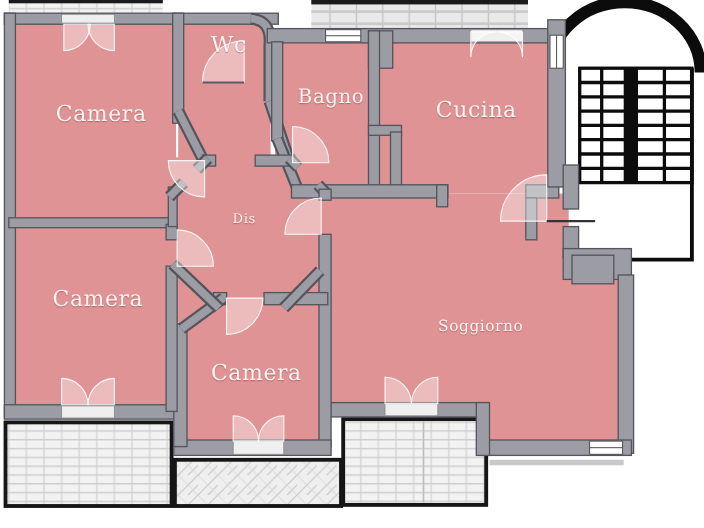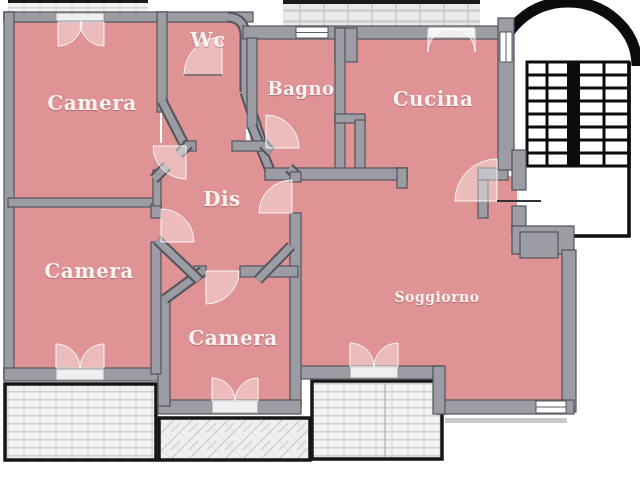--- a/index.html
+++ b/index.html
@@ -3,21 +3,21 @@
 <meta charset="utf-8">
 <style>
   html,body{margin:0;padding:0;background:#fff;}
   .canvas{
     position:relative;width:640px;height:480px;background:var(--bg,#fff);
     overflow:hidden;font-family:"DejaVu Serif", serif;
   }
   .plan-svg{position:absolute;left:0;top:0;}
   .room-label{
     position:absolute;transform:translate(-50%,-50%);
-    color:var(--label,#faf3f3);font-weight:bold;letter-spacing:.5px;
+    color:var(--label,#faf3f3);font-weight:normal;letter-spacing:.5px;
     text-shadow:0 1px 1px rgba(120,55,55,.45);white-space:nowrap;
     font-family:"DejaVu Serif", serif;
     text-align:center;
   }
   .wall{fill:var(--wall,#9b9ca4);stroke:var(--wall-outline,#54555c);stroke-width:1.2;}
   .wdark{stroke:var(--wall-outline,#54555c);stroke-width:11;fill:none;stroke-linecap:butt;}
   .wgray{stroke:var(--wall,#9b9ca4);stroke-width:7;fill:none;stroke-linecap:butt;}
   .pink{fill:var(--room,#e09394);stroke:none;}
   .wedge{fill:rgba(255,255,255,.38);stroke:rgba(255,255,255,.9);stroke-width:1;}
   .winframe{fill:#ffffff;stroke:#4a4a52;stroke-width:.9;}
@@ -207,17 +207,17 @@
 
       <path class="wedge" d="M 497,201 L 455,201 A 42 42 0 0 1 497,159 Z"></path>
       <line x1="497" y1="201" x2="541" y2="201" stroke="#333" stroke-width="2"></line>
     </g>
   </svg>
 
   <div class="room-label" style="left:92px;top:103px;font-size:20px">Camera</div>
   <div class="room-label" style="left:208px;top:40px;font-size:20px">Wc</div>
   <div class="room-label" style="left:433px;top:99px;font-size:20px">Cucina</div>
   <div class="room-label" style="left:301px;top:88px;font-size:18px">Bagno</div>
-  <div class="room-label" style="left:222px;top:199px;font-size:20px">Dis</div>
+  <div class="room-label" style="left:222px;top:199px;font-size:12px">Dis</div>
   <div class="room-label" style="left:89px;top:271px;font-size:20px">Camera</div>
   <div class="room-label" style="left:233px;top:338px;font-size:20px">Camera</div>
   <div class="room-label" style="left:437px;top:297px;font-size:14px">Soggiorno</div>
 </div>
 
 </body></html>

